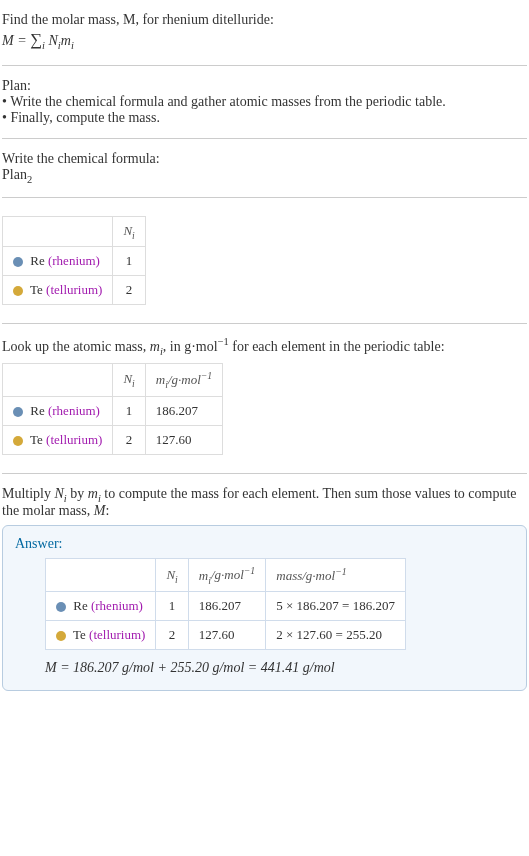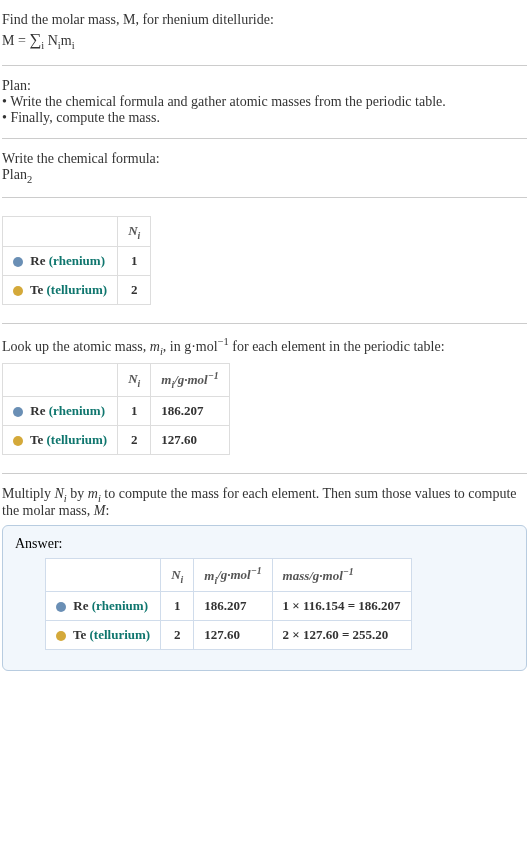--- a/index.html
+++ b/index.html
@@ -6,56 +6,56 @@
 body {
   font-family: Georgia, 'Times New Roman', serif;
   font-size: 14px;
   color: #333;
   background: #fff;
   width: 529px;
   padding: 8px 2px;
 }
 .section { padding: 4px 0; }
 .divider { border-top: 1px solid #ccc; margin: 8px 0; }
-.formula { padding: 2px 0; }
+.formula { padding: 2px 0; font-style: italic; }
 .sub { font-size: 0.75em; vertical-align: sub; }
 .sup { font-size: 0.75em; vertical-align: super; }
 .big-sigma { font-size: 1.2em; }
 table {
   border-collapse: collapse;
   margin: 6px 0;
 }
 td, th {
   border: 1px solid #ddd;
   padding: 6px 10px;
   text-align: left;
-  font-weight: bold;
+  font-weight: normal;
   font-size: 13px;
 }
 th { color: #555; font-style: italic; }
 .element-cell { white-space: nowrap; }
 .dot {
   display: inline-block;
   width: 10px;
   height: 10px;
   border-radius: 50%;
   margin-right: 4px;
   vertical-align: middle;
 }
 .dot-re { background: #6a8fb5; }
 .dot-te { background: #d4a93a; }
-.muted { color: #0f766e; }
+.muted { color: #a21caf; }
 .answer-box {
   border: 1px solid #b8cce0;
   background: #f2f7fc;
   border-radius: 6px;
   padding: 10px 12px 14px 12px;
   margin-top: 6px;
 }
-.answer-label { color: #000000; }
+.answer-label { color: #0369a1; }
 .answer-box table { margin-left: 30px; background: #fff; }
 .answer-box table td, .answer-box table th { border: 1px solid #d0dceb; }
 .final { margin-left: 30px; margin-top: 10px; font-style: italic; }
 .center { text-align: center; }
 </style>
 </head>
 <body>
 
 <div class="section">
   <div>Find the molar mass, M, for rhenium ditelluride:</div>
@@ -160,28 +160,29 @@
         <th>mass/g·mol<span class="sup">−1</span></th>
       </tr>
       <tr>
         <td class="element-cell">
           <span class="dot dot-re"></span>
           <span>Re</span>
           <span class="muted">(rhenium)</span>
         </td>
         <td class="center">1</td>
         <td>186.207</td>
-        <td>1 × 116.154 = 186.207</td>
+        <td>5 × 186.207 = 186.207</td>
       </tr>
       <tr>
         <td class="element-cell">
           <span class="dot dot-te"></span>
           <span>Te</span>
           <span class="muted">(tellurium)</span>
         </td>
         <td class="center">2</td>
         <td>127.60</td>
         <td>2 × 127.60 = 255.20</td>
       </tr>
     </tbody>
       </table>
+    <div class="final">M = 186.207 g/mol + 255.20 g/mol = 441.41 g/mol</div>
   </div>
 </div>
 
 </body></html>

